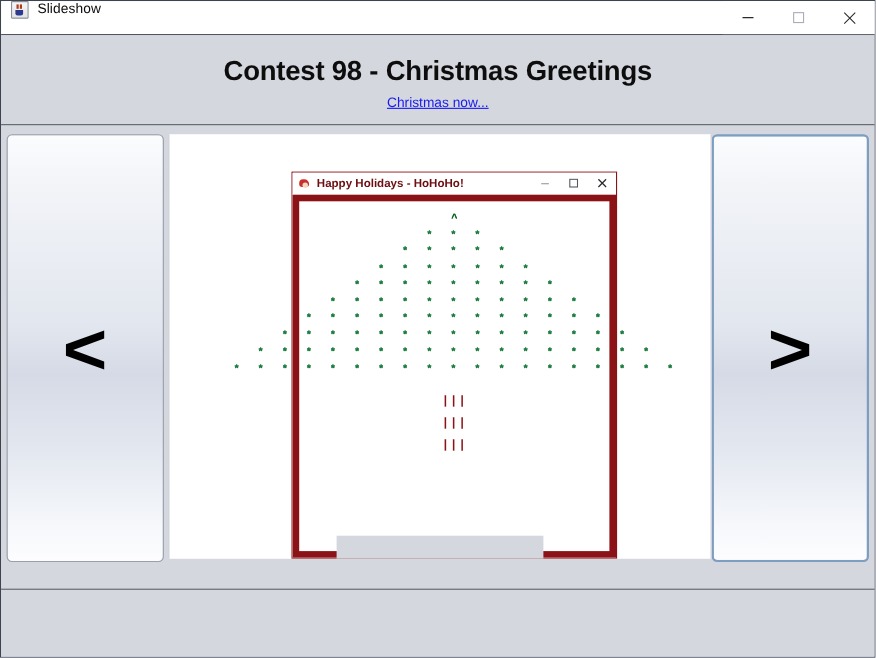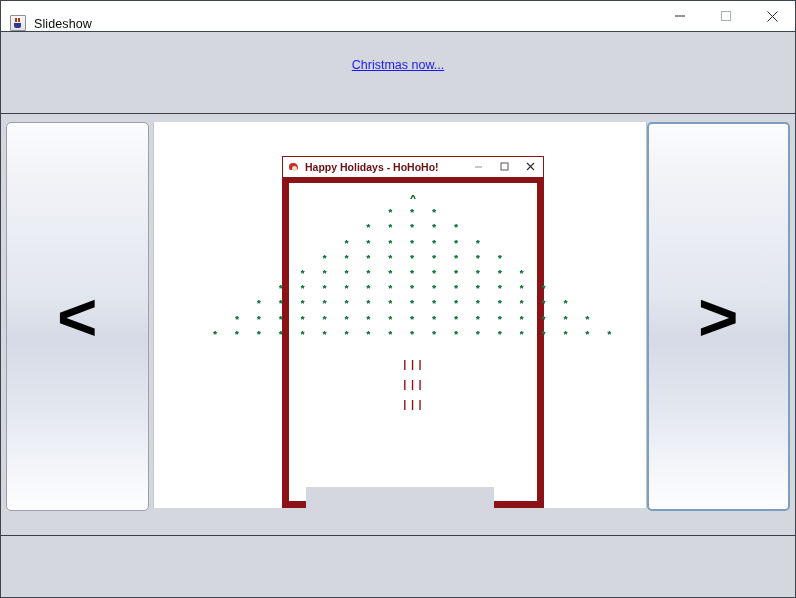--- a/index.html
+++ b/index.html
@@ -17,21 +17,21 @@
     background: #d4d7de;
     border: 1px solid #3d4450;
     display: flex; flex-direction: column;
   }
 
   
   #titlebar {
     height: 38px;
     background: #ffffff;
     border-bottom: 1px solid #3d4450;
-    display: flex; align-items: flex-end;
+    display: flex; align-items: flex-start;
     flex: 0 0 30px;
   }
   #title-icon {
     width: 16px; height: 16px;
     margin-left: 9px; margin-right: 8px;
     position: relative;
     border: 1px solid #8a8f98;
     background: linear-gradient(#f7f7f7,#e2e2e2);
     border-radius: 1px;
     flex: 0 0 16px;
@@ -138,21 +138,21 @@
     position: relative;
     display: flex;
     justify-content: center;
     align-items: flex-start;
     padding-top: 34px;
     overflow: hidden;
   }
 
   
   #greeting-window {
-    width: 262px;
+    width: 296px;
     background: #ffffff;
     border: 1px solid #8b1216;
     box-shadow: 0 0 0 0 rgba(0,0,0,0);
     display: flex; flex-direction: column; margin-left: 26px;
   }
   #greeting-titlebar {
     height: 20px;
     background: #ffffff;
     display: flex; align-items: center;
     border-bottom: 1px solid #ffffff;
@@ -258,20 +258,21 @@
       <div class="wc">
         <svg width="13" height="13" viewBox="0 0 13 13">
             <line x1="1.5" y1="1.5" x2="11.5" y2="11.5" stroke="#2b2b2b" stroke-width="1"></line>
             <line x1="11.5" y1="1.5" x2="1.5" y2="11.5" stroke="#2b2b2b" stroke-width="1"></line>
           </svg>
       </div>
     </div>
   </div>
 
   <div id="header-band">
+    <div id="contest-title">Contest 98 - Christmas Greetings</div>
     <div id="download-link">Christmas now...</div>
   </div>
 
   <div id="middle">
 
     <div class="nav-btn" id="prev-button">
       <span class="nav-glyph">&lt;</span>
     </div>
 
     <div id="slide-canvas">

